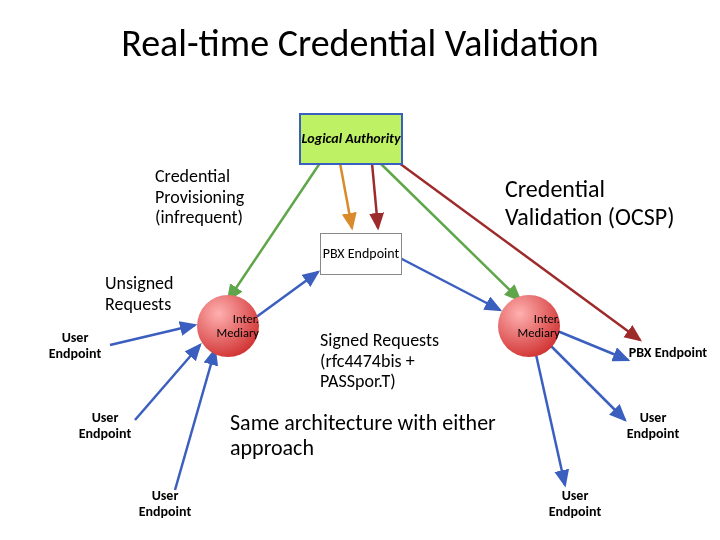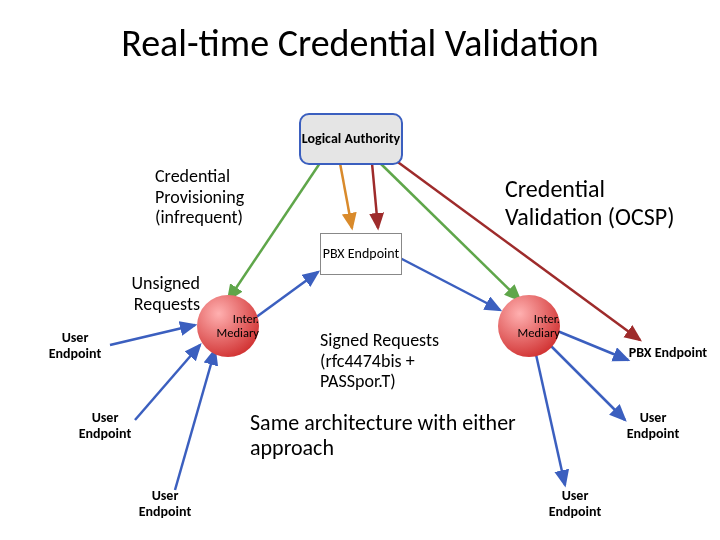--- a/index.html
+++ b/index.html
@@ -26,27 +26,28 @@
     font-size: 14px;
     line-height: 1.15;
     text-align: center;
     color: #000;
   }
   .logical-auth {
     left: 299px;
     top: 113px;
     width: 100px;
     height: 48px;
-    background: #e5e5e5;
+    background: #bef264;
     border: 2px solid #3b5fbf;
-    border-radius: 10px;
+    border-radius: 0;
     font-weight: bold;
     display: flex;
     align-items: center;
     justify-content: center;
+    font-style: italic;
   }
   .pbx1 {
     left: 320px;
     top: 233px;
     width: 80px;
     height: 40px;
     background: #fff;
     border: 1px solid #888;
     display: flex;
     align-items: center;
@@ -128,29 +129,29 @@
 <div class="title">Real-time Credential Validation</div>
 
 <div class="node logical-auth">Logical Authority</div>
 
 <div class="node label-left" style="left:155px; top:166px; width:140px;">Credential Provisioning (infrequent)</div>
 
 <div class="node label-right" style="left:505px; top:175px; width:180px;">Credential Validation (OCSP)</div>
 
 <div class="node pbx1">PBX Endpoint</div>
 
-<div class="node label-left" style="left:105px; top:273px; width:95px;text-align:right;">Unsigned Requests</div>
+<div class="node label-left" style="left:105px; top:273px; width:95px;">Unsigned Requests</div>
 
 <div class="node inter" style="left:197px; top:295px;">Inter. Mediary</div>
 
 <div class="node label-left" style="left:320px; top:283px; width:130px;margin-top:47px;">Signed Requests (rfc4474bis + PASSpor.T)</div>
 
 <div class="node inter" style="left:498px; top:295px;">Inter. Mediary</div>
 
 <div class="node small-bold" style="left:40px; top:330px; width:70px;">User Endpoint</div>
 <div class="node small-bold" style="left:70px; top:410px; width:70px;">User Endpoint</div>
 <div class="node small-bold" style="left:130px; top:488px; width:70px;">User Endpoint</div>
 
 <div class="node small-bold pbx2">PBX Endpoint</div>
 <div class="node small-bold" style="left:618px; top:410px; width:70px;">User Endpoint</div>
 <div class="node small-bold" style="left:540px; top:488px; width:70px;">User Endpoint</div>
 
-<div class="node" style="left:230px; top:410px; width:275px; font-size:22px; text-align:left;margin-left:20px;">Same architecture with either approach</div>
+<div class="node" style="left:230px; top:410px; width:275px; font-size:22px; text-align:left;">Same architecture with either approach</div>
 
 </body></html>

